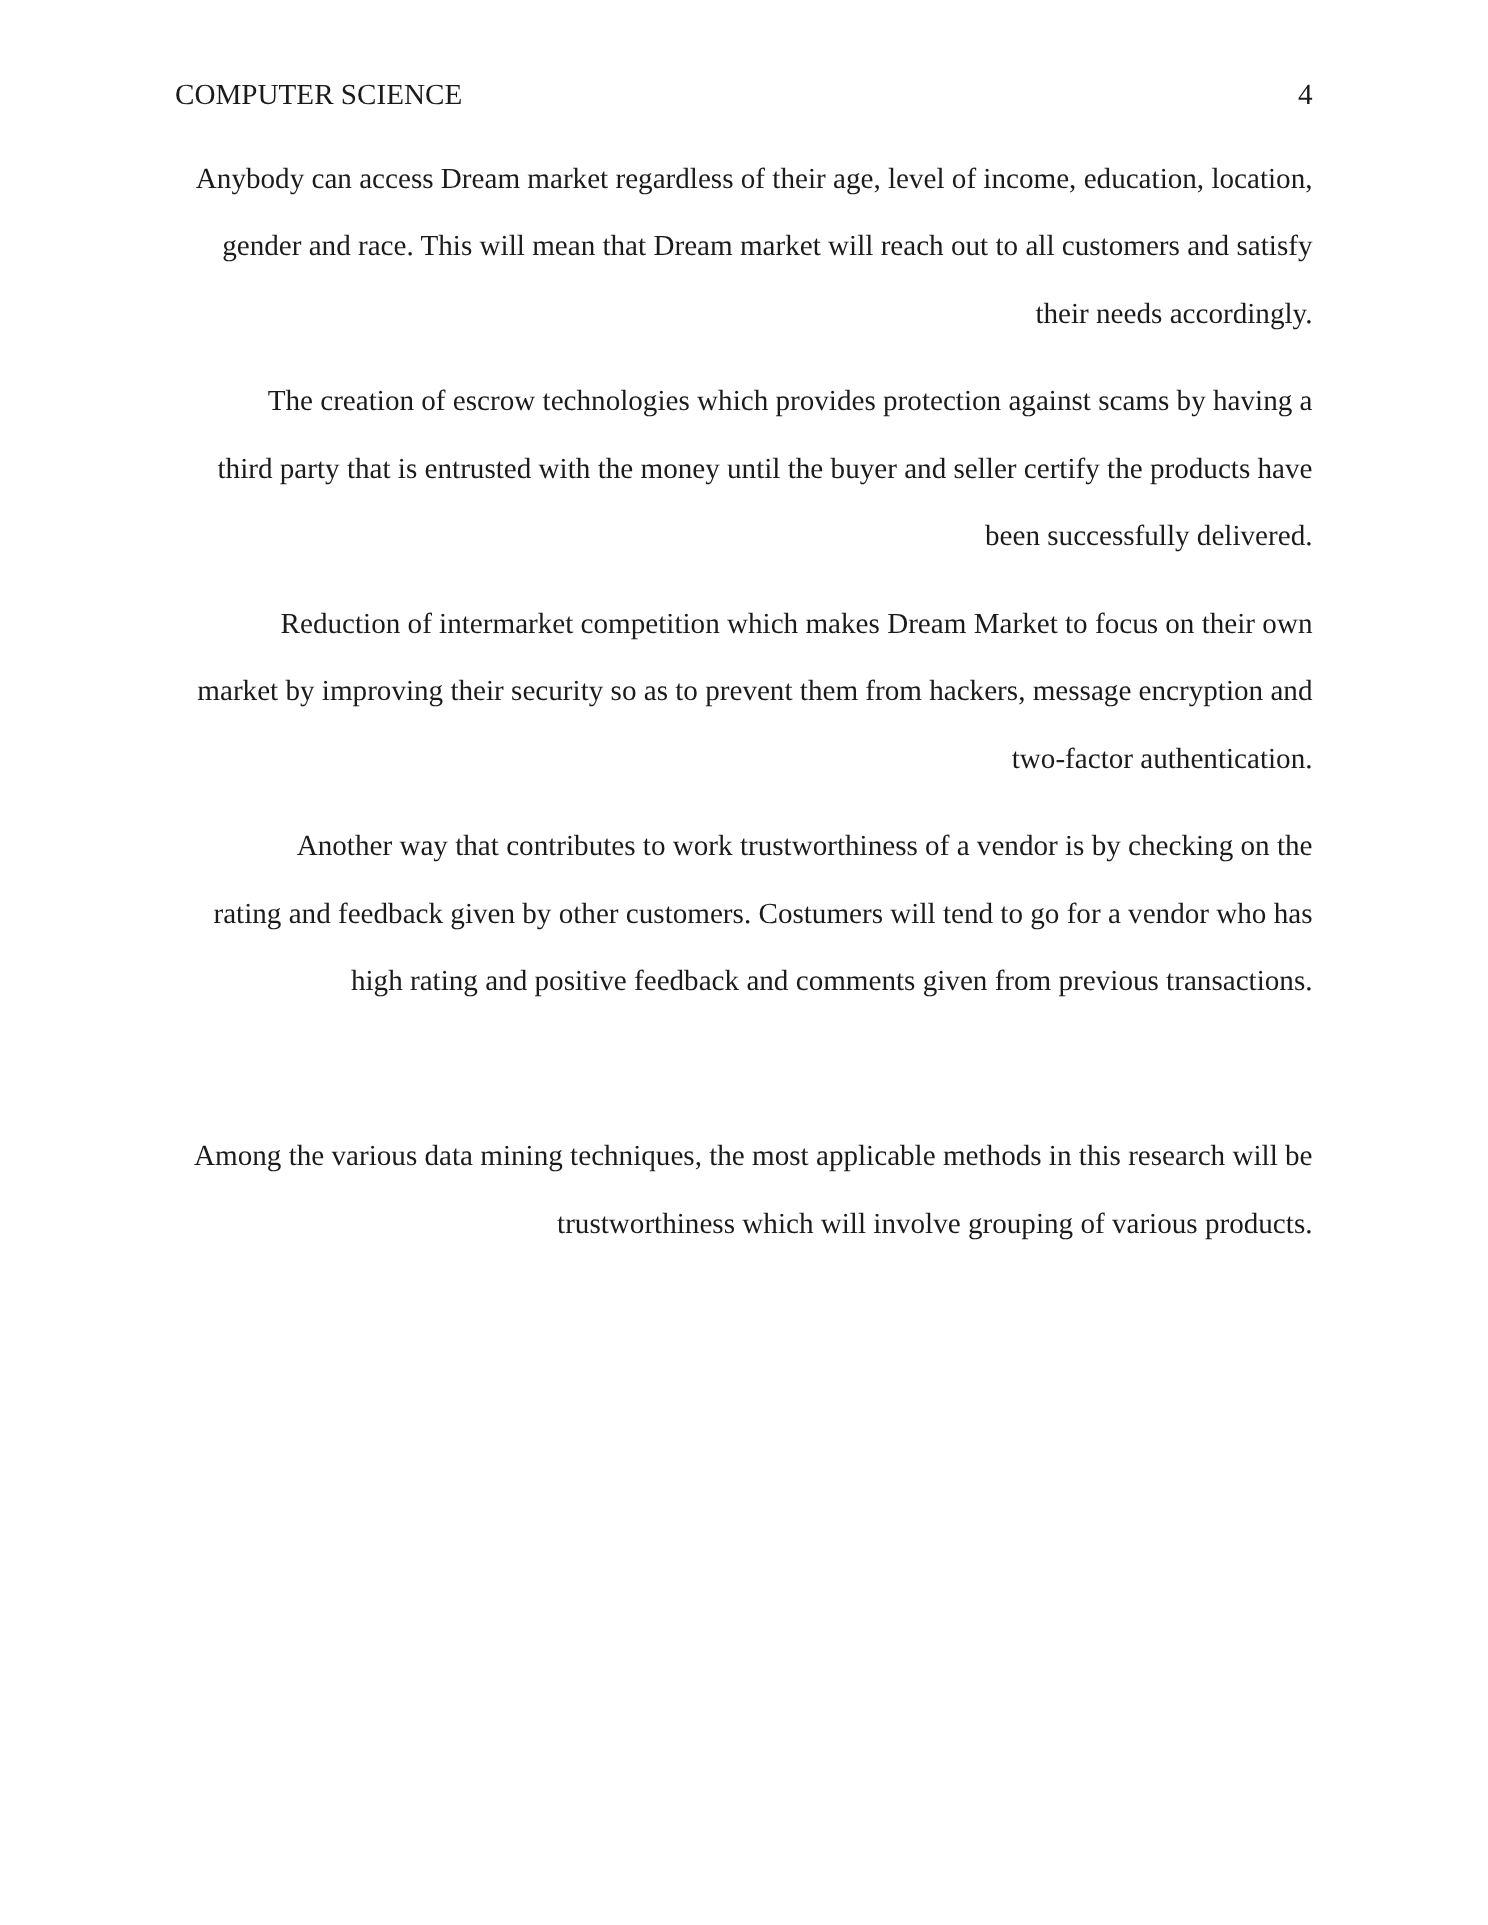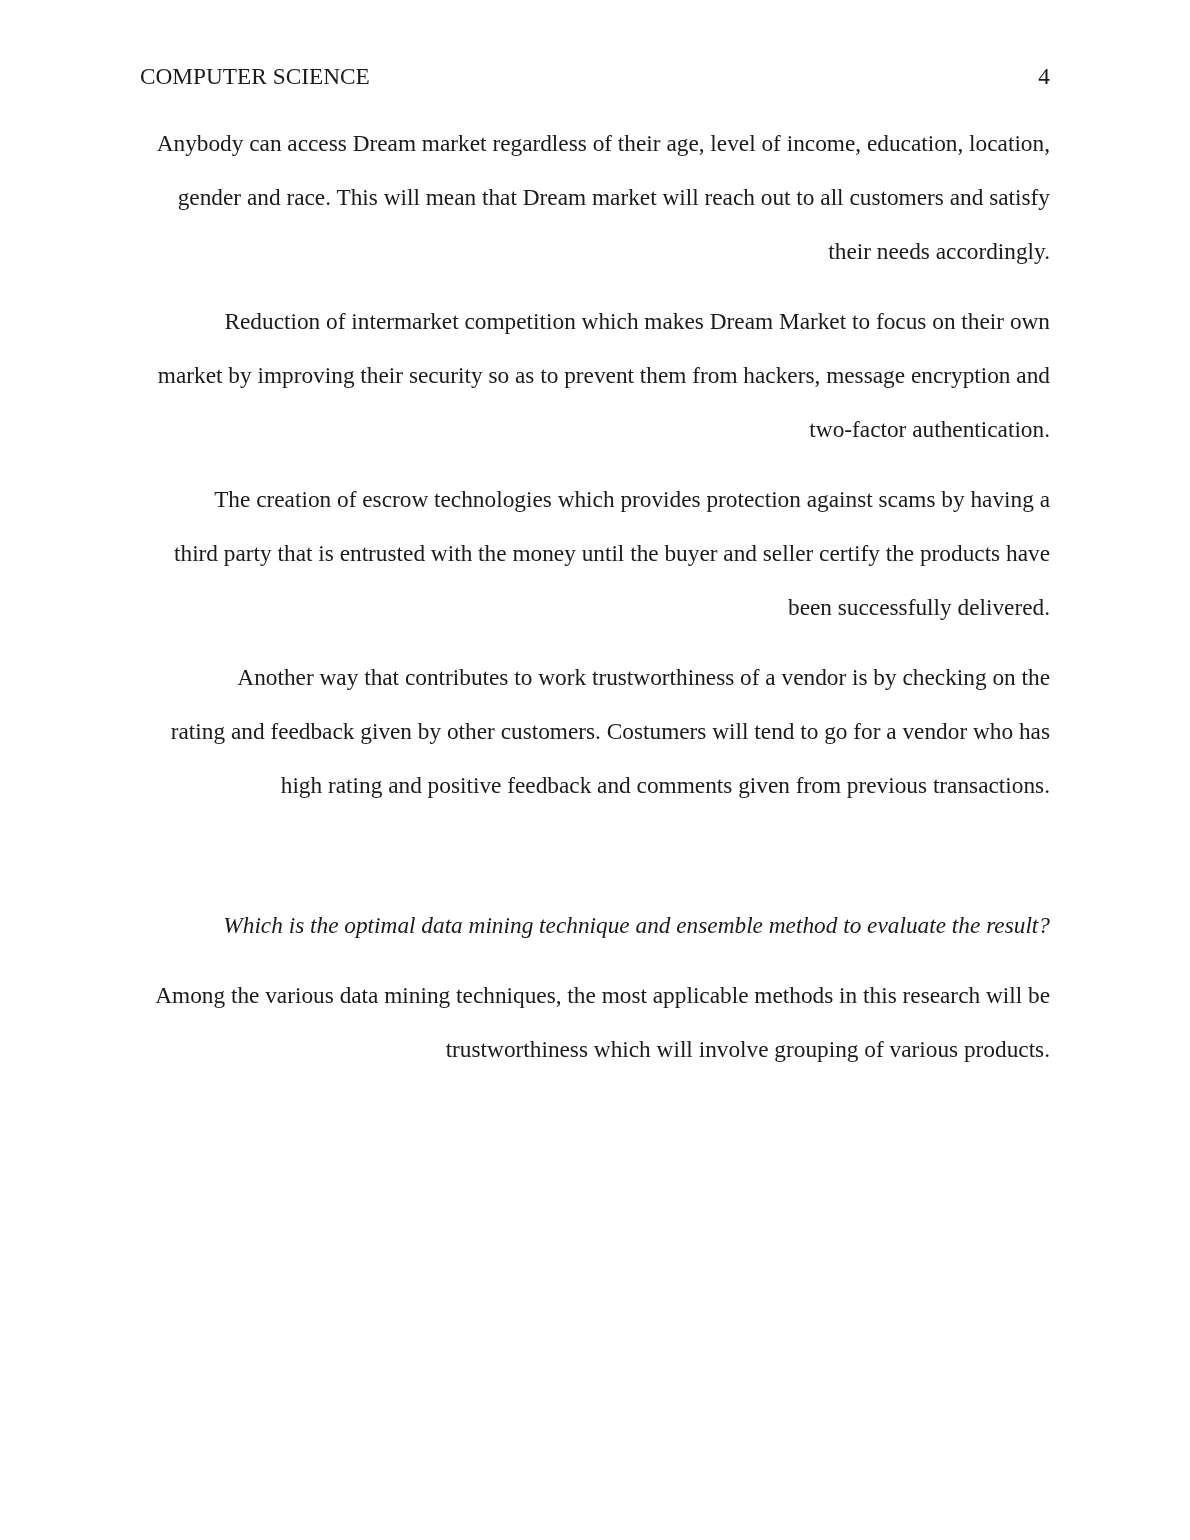--- a/index.html
+++ b/index.html
@@ -57,27 +57,26 @@
     <div class="doc-header">
       <span>COMPUTER SCIENCE</span>
       <span>4</span>
     </div>
 
     <div class="body-text">
 
       <p>Anybody can access Dream market regardless of their age, level of income, education, location, gender and race. This will mean that Dream market will reach out to all customers and satisfy their needs accordingly.</p>
 
 
+      <p class="indent-first">The creation of escrow technologies which provides protection against scams by having a third party that is entrusted with the money until the buyer and seller certify the products have been successfully delivered.</p>
+
       <p class="indent-first">Reduction of intermarket competition which makes Dream Market to focus on their own market by improving their security so as to prevent them from hackers, message encryption and two-factor authentication.</p>
-
-      <p class="indent-first">The creation of escrow technologies which provides protection against scams by having a third party that is entrusted with the money until the buyer and seller certify the products have been successfully delivered.</p>
 
       <p class="indent-first">Another way that contributes to work trustworthiness of a vendor is by checking on the rating and feedback given by other customers. Costumers will tend to go for a vendor who has high rating and positive feedback and comments given from previous transactions.</p>
 
       <div class="blank-line"></div>
 
-      <p class="italic-q">Which is the optimal data mining technique and ensemble method to evaluate the result?</p>
 
       <p>Among the various data mining techniques, the most applicable methods in this research will be trustworthiness which will involve grouping of various products.</p>
 
     </div>
   </div>
 </div>
 
 </body></html>

